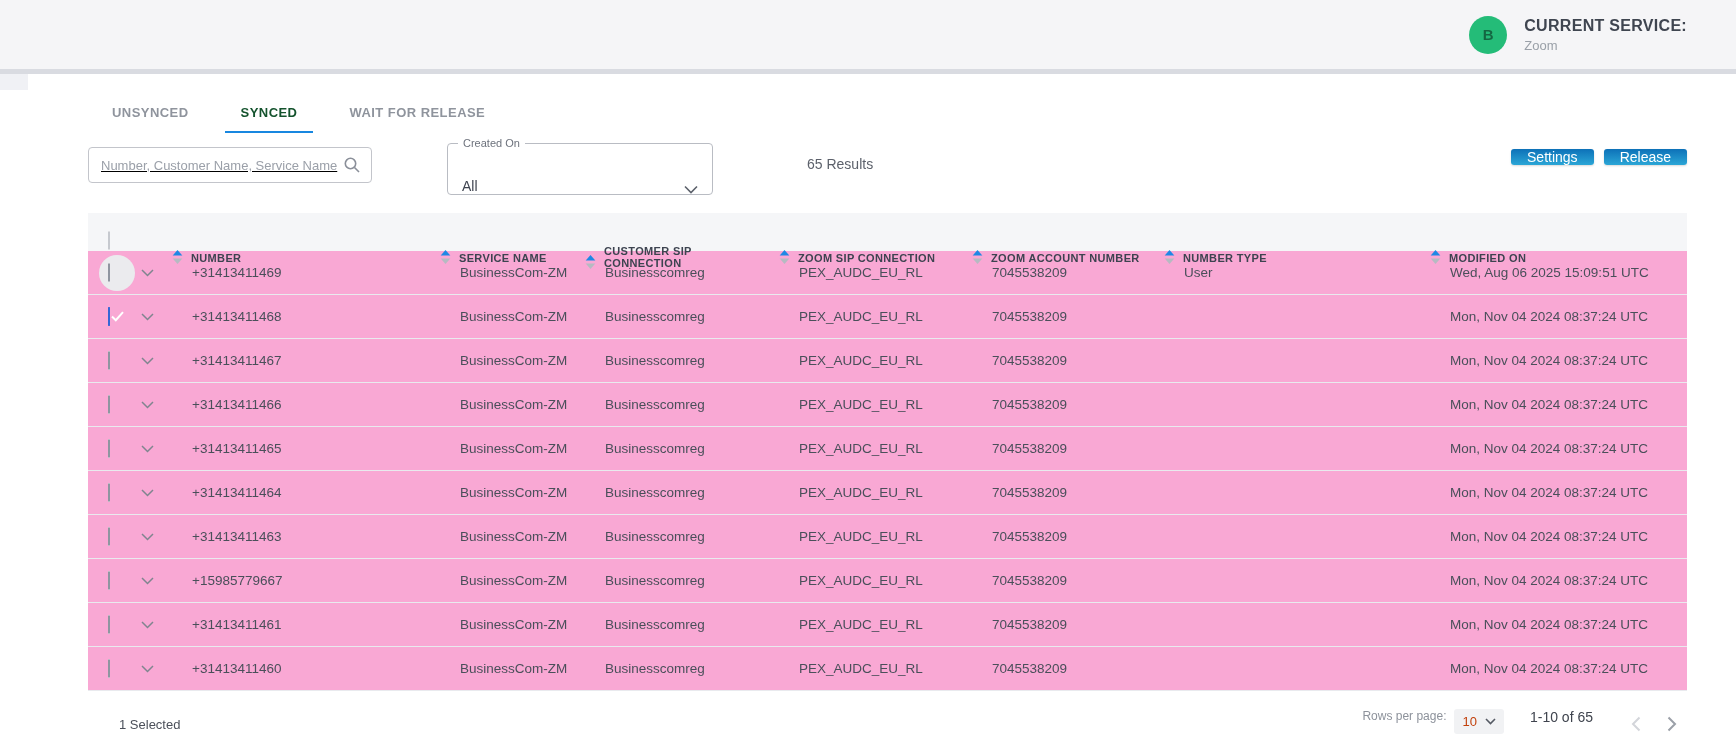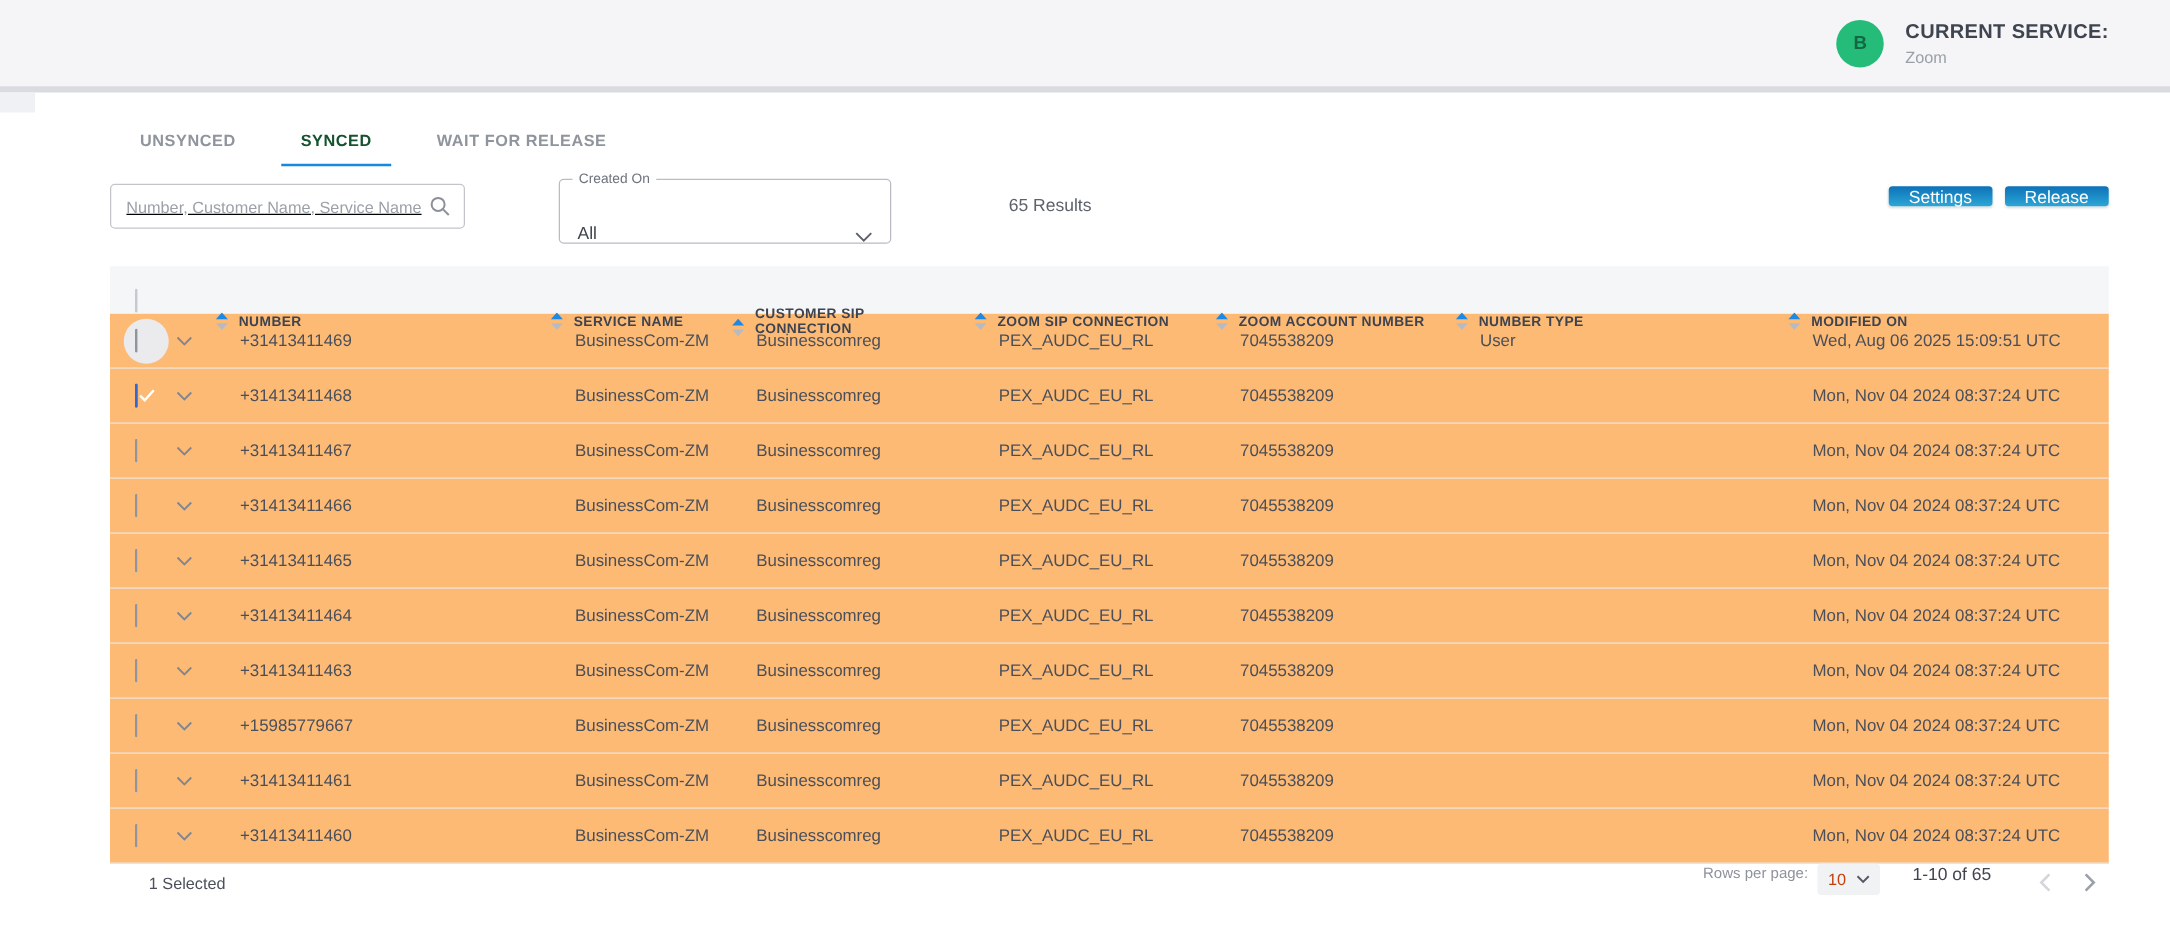--- a/index.html
+++ b/index.html
@@ -33,33 +33,33 @@
   .results { position:absolute; left:719px; top:15px; font-size:14px; color:#5c616b; }
   .action-buttons { position:absolute; right:0; top:8px; display:flex; gap:10px; }
   .btn { height:16px; padding:0 16px; border:none; border-radius:3px; color:#fff; font-size:14px; font-family:"Liberation Sans",sans-serif; background:linear-gradient(180deg,#0d71b8 0%, #2ba6d6 100%); cursor:pointer; box-shadow:0 1px 2px rgba(0,0,0,.15); }
 
   
   .table { margin-top:12px; width:1599px; }
   .tr { display:grid; grid-template-columns:44px 30px 268px 145px 194px 193px 192px 266px 1fr; align-items:center; }
   .thead { background:#f5f6f8; height:38px; }
   .th { display:flex; align-items:flex-end; gap:8px; padding-left:10px; font-size:11px; font-weight:bold; color:#3d4350; letter-spacing:.35px; text-transform:uppercase;margin-top:32px; }
   .sort { display:flex; flex-direction:column; gap:2px; cursor:pointer; }
-  .row { height:44px; border-bottom:1px solid #e9eaee; background:#fdba74; }
+  .row { height:44px; border-bottom:1px solid #e9eaee; background:#f9a8d4; }
   .td { font-size:13.5px; color:#4a4f5a; padding-left:30px; white-space:nowrap; overflow:hidden; }
   .cb-cell { display:flex; justify-content:flex-end; padding-right:6px; position:relative; }
   .cbwrap { position:relative; width:18px; height:18px; }
   .checkbox { width:18px; height:18px; border:1.5px solid #8f95a0; border-radius:2px; background:#fff; cursor:pointer; position:relative; z-index:1; }
   .checkbox.checked { background:#3467d6; border-color:#3467d6; }
   .checkbox.checked svg { position:absolute; left:2px; top:3px; }
   .thead .checkbox { border-color:#c6c9cf; }
   .row:first-child .cbwrap::before { content:""; position:absolute; left:-9px; top:-9px; width:36px; height:36px; border-radius:50%; background:#ebebee; }
   .expander { display:flex; align-items:center; justify-content:center; cursor:pointer; }
 
   
-  .table-footer { display:flex; align-items:center; width:1599px; }
+  .table-footer { display:flex; align-items:center; margin-top:18px; width:1599px; }
   .selected-text { margin-left:31px; font-size:13px; color:#4b505a; }
   .footer-right { margin-left:auto; display:flex; align-items:flex-start; }
   .rpp-label { font-size:12px; color:#8d929b; }
   .rpp-select { display:flex; align-items:center; gap:8px; background:#f1f2f4; border-radius:3px; padding:5px 8px; margin-left:8px; font-size:13px; color:#c2410c; cursor:pointer; }
   .range { font-size:14px; color:#3f444e; margin:0 28px 0 26px; }
   .page-btn { width:30px; height:30px; display:flex; align-items:center; justify-content:center; cursor:pointer; }
   .page-btn.disabled { cursor:default; }
 </style>
 </head>
 <body>

